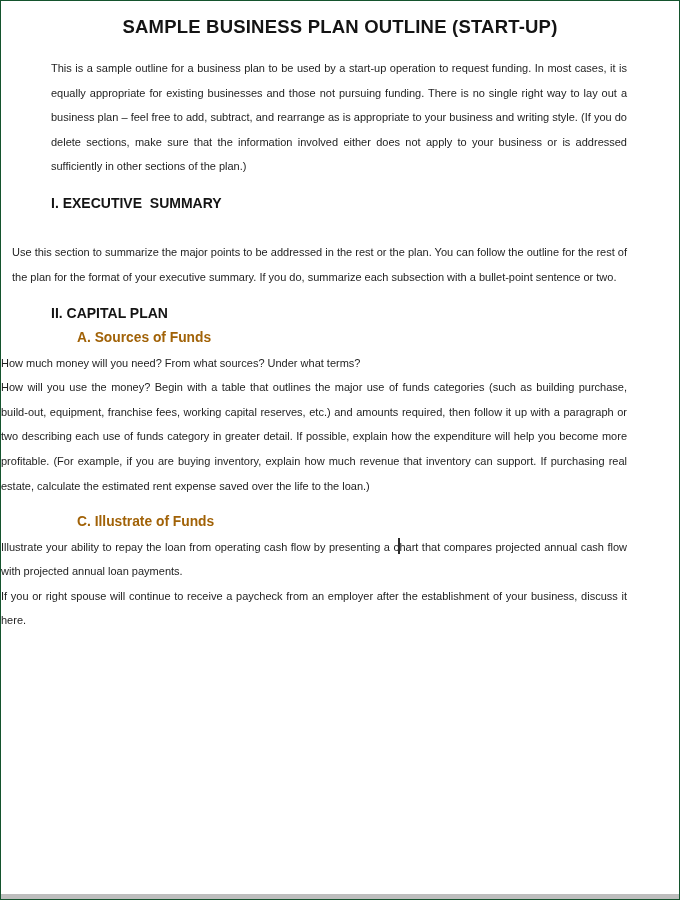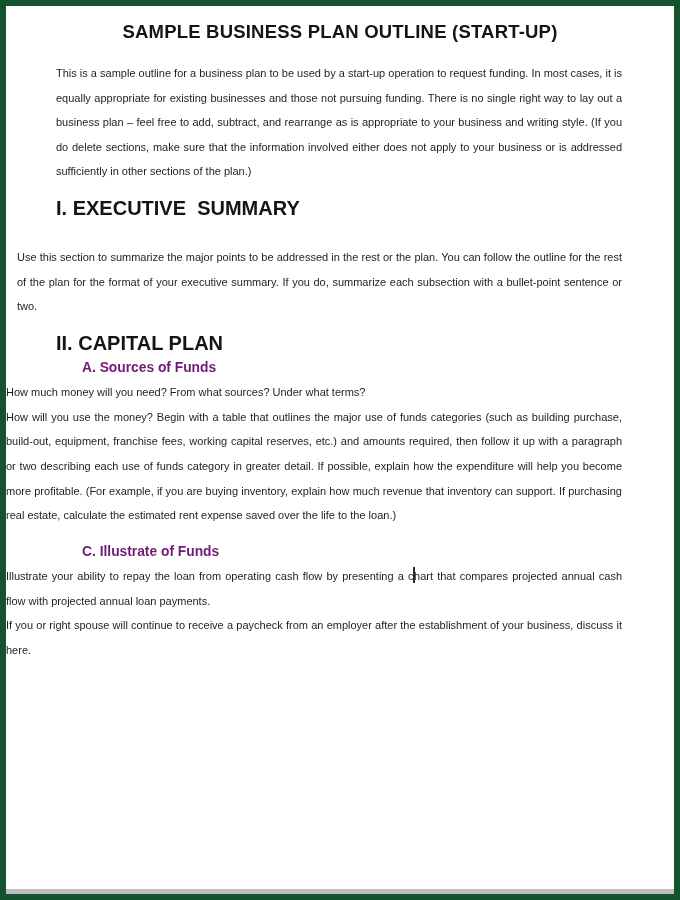--- a/index.html
+++ b/index.html
@@ -7,21 +7,21 @@
   body {
     font-family: "Liberation Sans", sans-serif;
     background: #ffffff;
     color: #1e1e1e;
   }
   .page {
     position: relative;
     width: 680px;
     height: 900px;
     background: #ffffff;
-    border: 6px solid #14532d;
+    border: 1px solid #14532d;
     overflow: hidden;
   }
   .doc-title {
     margin-top: 15px;
     font-size: 18.5px;
     font-weight: bold;
     text-align: center;
     letter-spacing: 0.2px;
     color: #141414;
     line-height: 22px;
@@ -30,31 +30,31 @@
     font-size: 11px;
     line-height: 24.6px;
     color: #1e1e1e;
   }
   .just { text-align: justify; }
   .ind0 { margin-left: 50px; margin-right: 52px; }
   .ind1 { margin-left: 76px; margin-right: 52px; }
   .ind2 { margin-right: 52px; }
   .intro { margin-top: 18px; }
   .sec-heading {
-    font-size: 20px;
+    font-size: 14px;
     font-weight: bold;
     line-height: 24.6px;
     color: #141414;
     margin-left: 50px;
   }
   .sub-heading {
     font-size: 13.8px;
     font-weight: bold;
     line-height: 24.6px;
-    color: #701a75;
+    color: #a16207;
     margin-left: 76px;
   }
   .mt12 { margin-top: 12px; }
   .blank-before { margin-top: 24.6px; margin-left: 11px; }
   .caret {
     display: inline-block;
     width: 1.5px;
     height: 16px;
     background: #2a2a2a;
     vertical-align: -3px;

